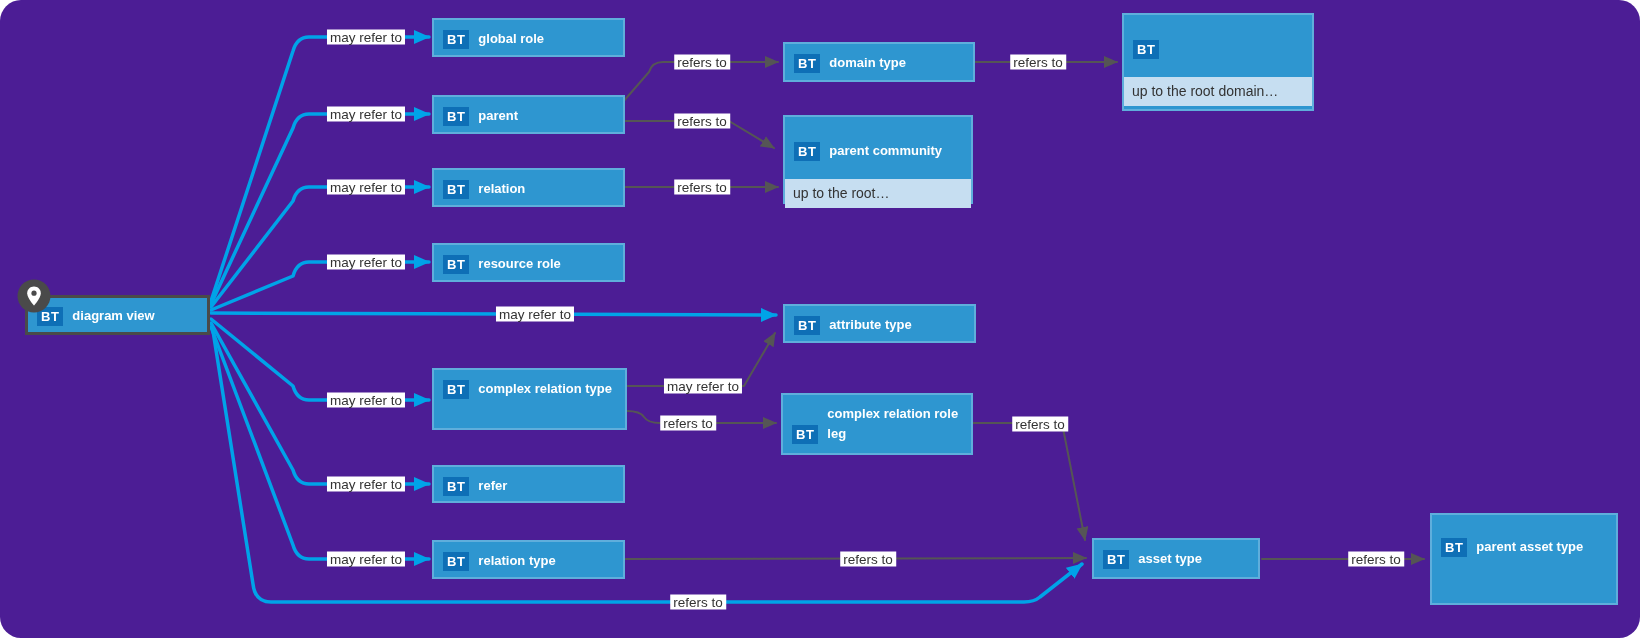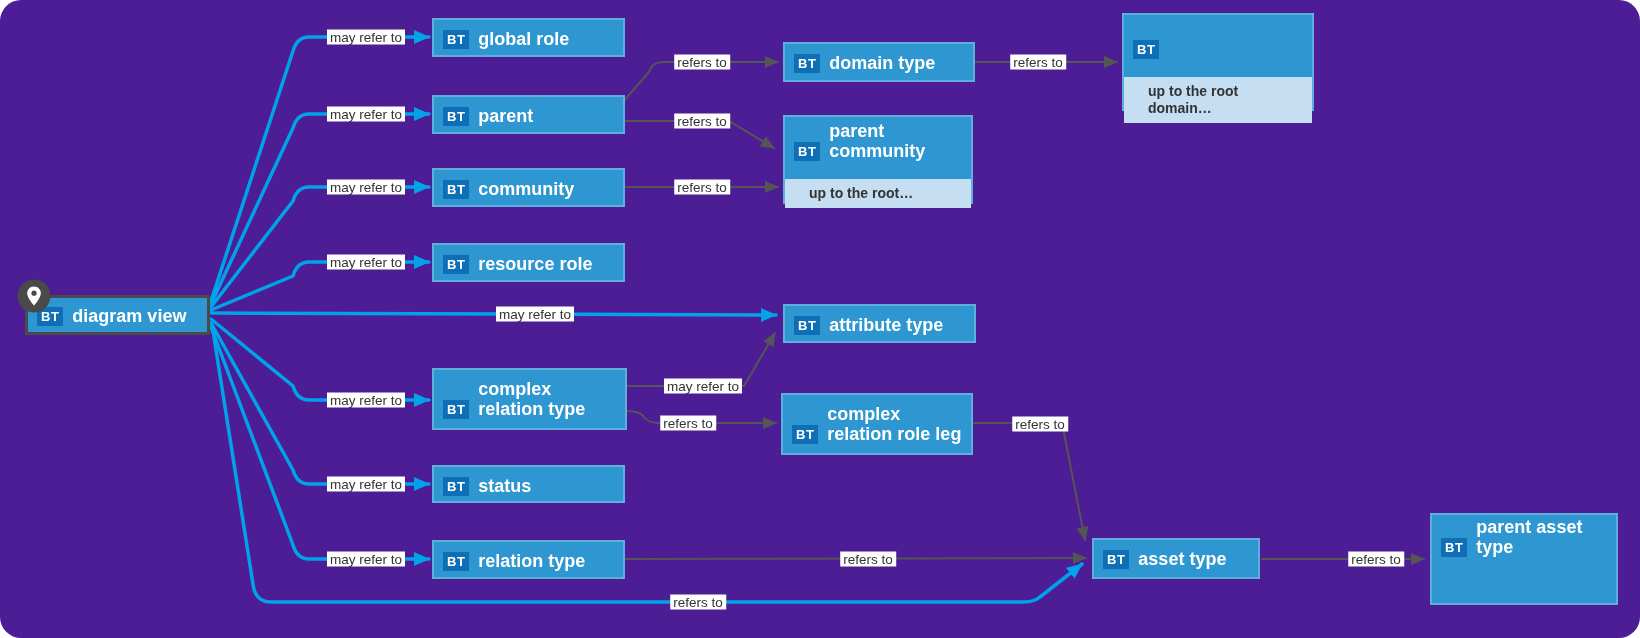--- a/index.html
+++ b/index.html
@@ -10,24 +10,24 @@
   #edges{position:absolute;left:0;top:0;z-index:1;}
   .node{
     position:absolute;box-sizing:border-box;z-index:2;
     background:#2E96D0;border:2px solid #5FAEDC;color:#fff;cursor:pointer;
   }
   .head{display:flex;align-items:flex-end;gap:9px;padding:9px 8px 18px 9px;box-sizing:border-box;}
   .badge{
     flex:0 0 auto;background:#0E6FB6;color:#fff;font-weight:bold;
     font-size:13px;line-height:17px;padding:1px 4px;letter-spacing:.5px;
   }
-  .nlabel{font-weight:bold;font-size:18px;line-height:20px;}
+  .nlabel{font-weight:bold;font-size:13px;line-height:20px;}
   .note{
-    background:#C6DEF1;color:#333;font-size:14px;font-weight:bold;
-    padding:6px 24px;line-height:17px;
+    background:#C6DEF1;color:#333;font-size:14px;font-weight:normal;
+    padding:6px 8px;line-height:17px;
   }
   .focus{border:3px solid #4A4A4A;}
   .elabel{
     position:absolute;z-index:3;transform:translate(-50%,-50%);
     background:#fff;color:#333;font-size:13.5px;line-height:15px;
     padding:0 3px;white-space:nowrap;
   }
   #pin{position:absolute;left:17px;top:279px;z-index:4;}
 </style>
 </head>
@@ -106,21 +106,21 @@
   <div class="node" style="left:432px;top:95px;width:193px;height:39px">
     <div class="head">
       <span class="badge">BT</span>
       <span class="nlabel">parent</span>
     </div>
   </div>
 
   <div class="node" style="left:432px;top:168px;width:193px;height:39px">
     <div class="head">
       <span class="badge">BT</span>
-      <span class="nlabel">community</span>
+      <span class="nlabel">relation</span>
     </div>
   </div>
 
   <div class="node" style="left:432px;top:243px;width:193px;height:39px">
     <div class="head">
       <span class="badge">BT</span>
       <span class="nlabel">resource role</span>
     </div>
   </div>
 
@@ -134,21 +134,21 @@
   <div class="node" style="left:432px;top:368px;width:195px;height:62px">
     <div class="head">
       <span class="badge">BT</span>
       <span class="nlabel">complex relation type</span>
     </div>
   </div>
 
   <div class="node" style="left:432px;top:465px;width:193px;height:38px">
     <div class="head">
       <span class="badge">BT</span>
-      <span class="nlabel">status</span>
+      <span class="nlabel">refer</span>
     </div>
   </div>
 
   <div class="node" style="left:432px;top:540px;width:193px;height:39px">
     <div class="head">
       <span class="badge">BT</span>
       <span class="nlabel">relation type</span>
     </div>
   </div>
 

